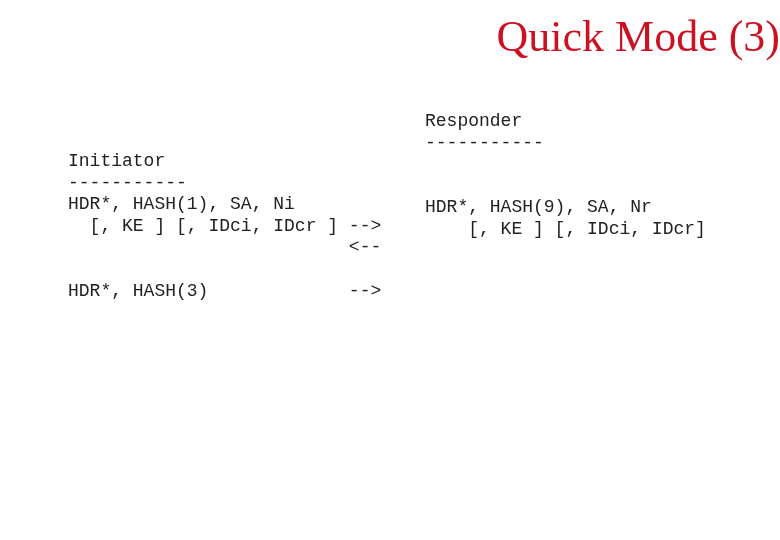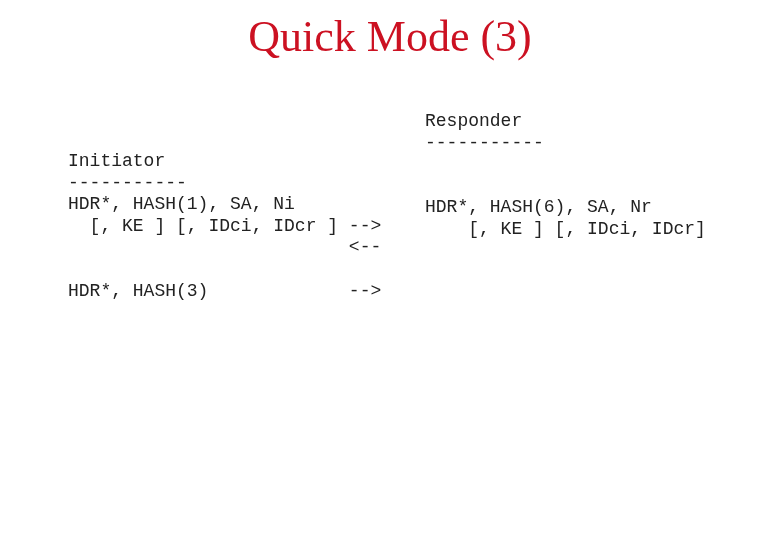--- a/index.html
+++ b/index.html
@@ -13,21 +13,21 @@
     height: 540px;
     background: #ffffff;
     overflow: hidden;
     font-family: "Liberation Sans", sans-serif;
   }
   .slide-title {
     position: absolute;
     top: 12px;
     left: 0;
     width: 780px;
-    text-align: center;
+    text-align: right;
     font-family: "Liberation Serif", serif;
     font-size: 44px;
     line-height: 1.15;
     font-weight: normal;
     color: #cc1122;
     white-space: pre;
   }
   .mono-col {
     position: absolute;
     margin: 0;
@@ -59,15 +59,15 @@
 HDR*, HASH(1), SA, Ni
   [, KE ] [, IDci, IDcr ] --&gt;
                           &lt;--
 
 HDR*, HASH(3)             --&gt;</pre>
 
   <pre class="mono-col col-responder">Responder
 -----------
 
 
-HDR*, HASH(6), SA, Nr
+HDR*, HASH(9), SA, Nr
     [, KE ] [, IDci, IDcr]</pre>
 </div>
 
 </body></html>

